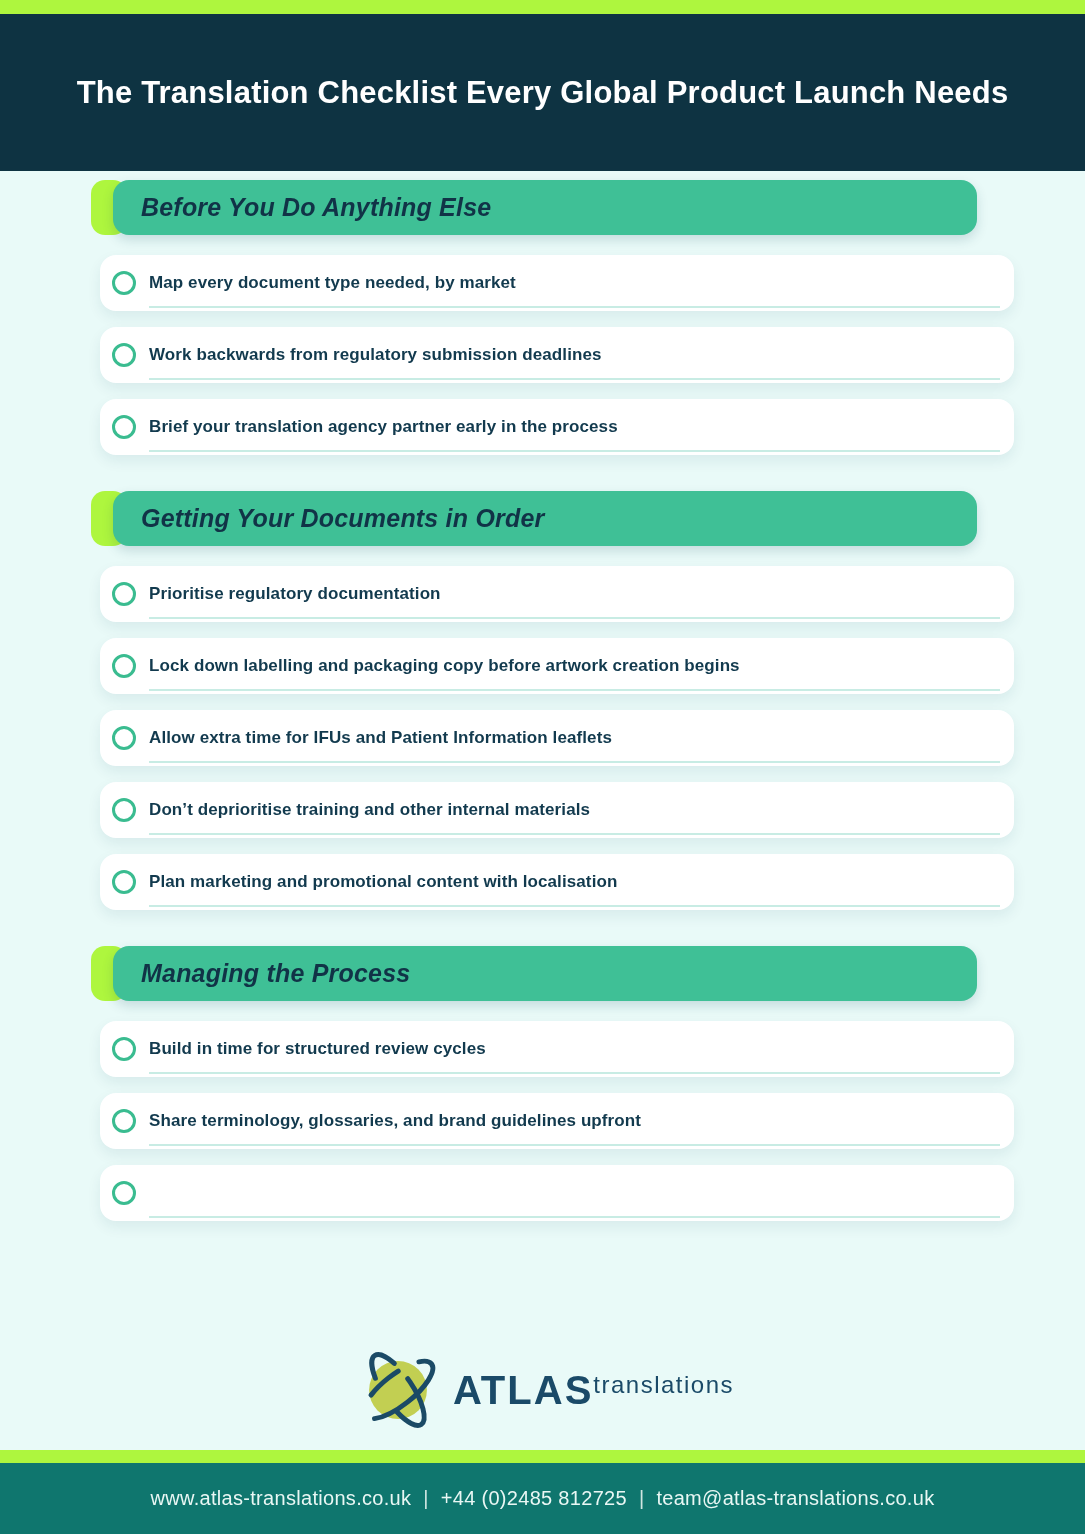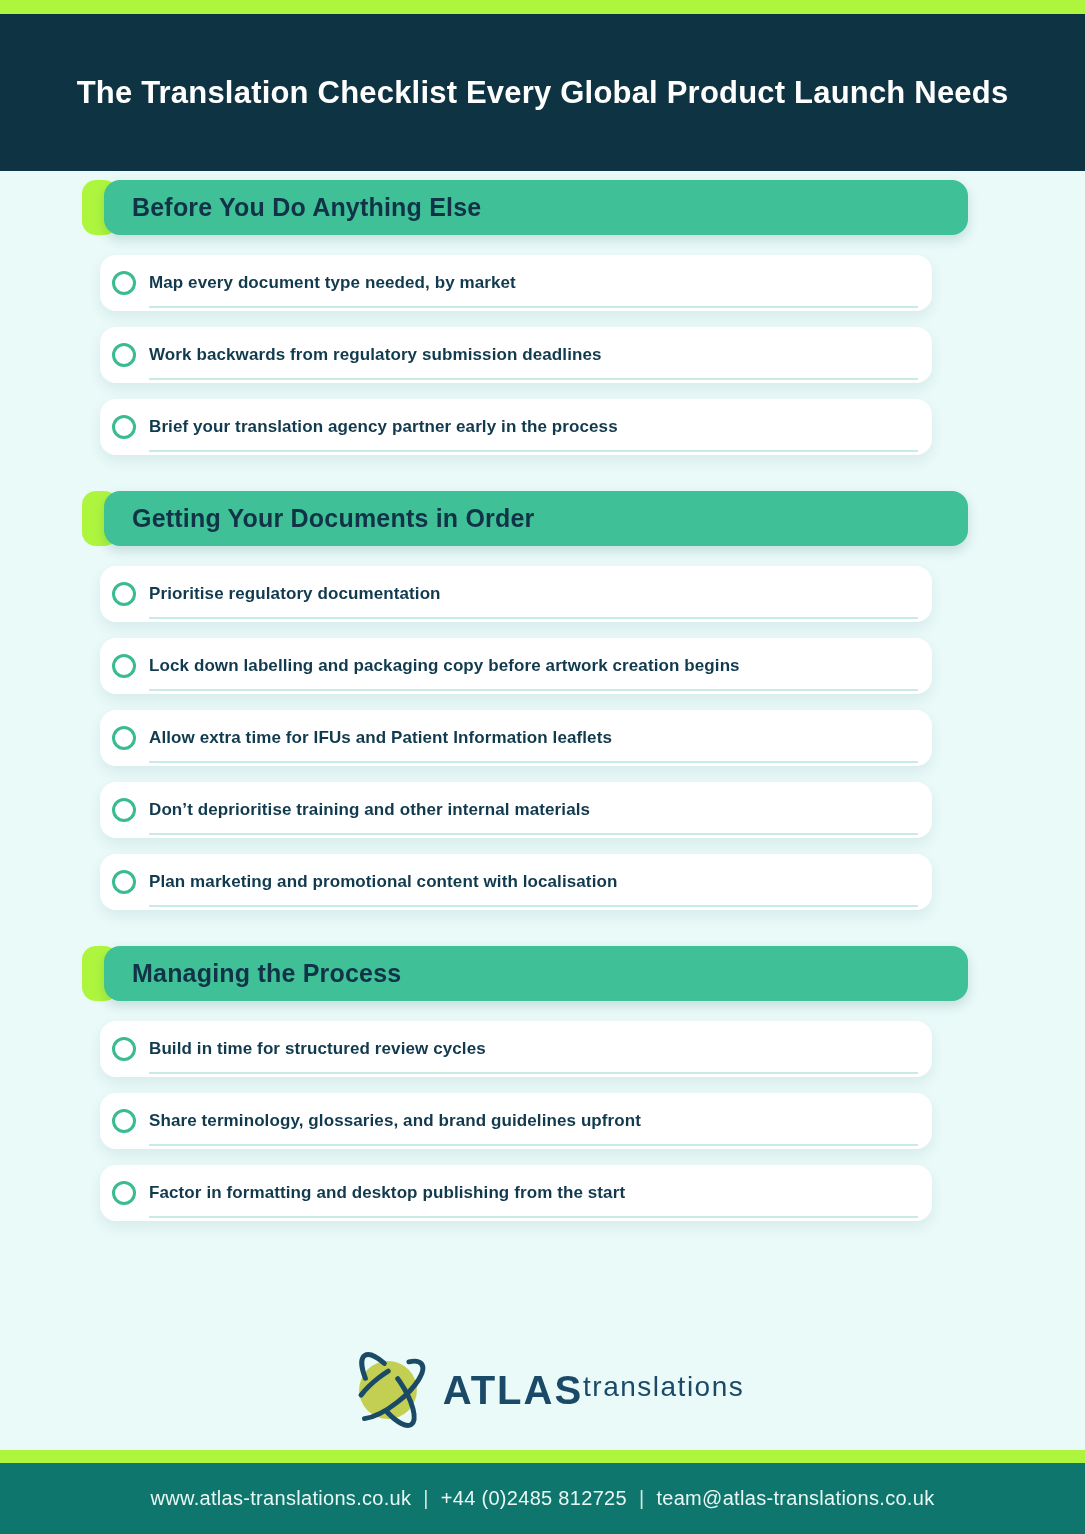--- a/index.html
+++ b/index.html
@@ -29,24 +29,25 @@
     font-size: 31px;
     font-weight: 700;
     letter-spacing: 0.2px;
     white-space: nowrap;
   }
   .content {
     position: absolute; top: 180px; left: 100px; width: 878px;
   }
   .bar-wrap {
     position: relative;
-    margin-left: 4px;
+    margin-left: 13px;
     width: 864px;
     height: 55px;
     margin-bottom: 20px;
+    font-style: italic;
   }
   .pill {
     position: absolute; left: -22px; top: 0;
     width: 36px; height: 55px;
     background: #aef63e;
     border-radius: 14px;
   }
   .bar {
     position: absolute; left: 0; top: 0; right: 0; bottom: 0;
     background: #3fc096;
@@ -56,21 +57,21 @@
     padding-left: 28px;
   }
   .bar h2 {
     color: #113347;
     font-size: 25px;
     font-weight: 700;
     letter-spacing: 0.2px;
   }
   .card {
     position: relative;
-    width: 832px;
+    width: 914px;
     height: 56px;
     background: #ffffff;
     border-radius: 16px;
     box-shadow: 0 6px 14px rgba(14, 70, 88, 0.08);
     display: flex; align-items: center;
     padding-left: 12px;
     margin-bottom: 16px;
   }
   .card.last { margin-bottom: 36px; }
   .ring {
@@ -102,21 +103,21 @@
   .logo-text { display: flex; flex-direction: row; align-items: flex-start; }
   .logo-wordmark {
     color: #1a4a68;
     font-size: 40px;
     font-weight: 700;
     letter-spacing: 2px;
     line-height: 1.0;
   }
   .logo-subtext {
     color: #1a4a68;
-    font-size: 28px;
+    font-size: 24px;
     font-weight: 400;
     letter-spacing: 1.5px;
     margin-top: 1px;
   }
   .footer-strip {
     position: absolute; top: 1450px; left: 0; right: 0; height: 13px;
     background: #aef63e;
   }
   .footer {
     position: absolute; top: 1463px; left: 0; right: 0; bottom: 0;
@@ -210,21 +211,20 @@
       <span class="item-text">Build in time for structured review cycles</span>
       <span class="rule"></span>
     </div>
     <div class="card">
       <span class="ring"></span>
       <span class="item-text">Share terminology, glossaries, and brand guidelines upfront</span>
       <span class="rule"></span>
     </div>
     <div class="card">
       <span class="ring"></span>
-      <span class="item-text">Factor in formatting and desktop publishing from the start</span>
       <span class="rule"></span>
     </div>
 
   </main>
 
   <div class="logo">
     <svg width="94" height="84" viewBox="0 0 104 92" aria-hidden="true">
       <circle cx="52" cy="46" r="32" fill="#c2cf52"></circle>
       <g fill="none" stroke="#1b4a66" stroke-width="5.5" stroke-linecap="round">
         <ellipse cx="52" cy="46" rx="47" ry="17" transform="rotate(-38 52 46)" stroke-dasharray="112 38 40 25" stroke-dashoffset="18"></ellipse>

